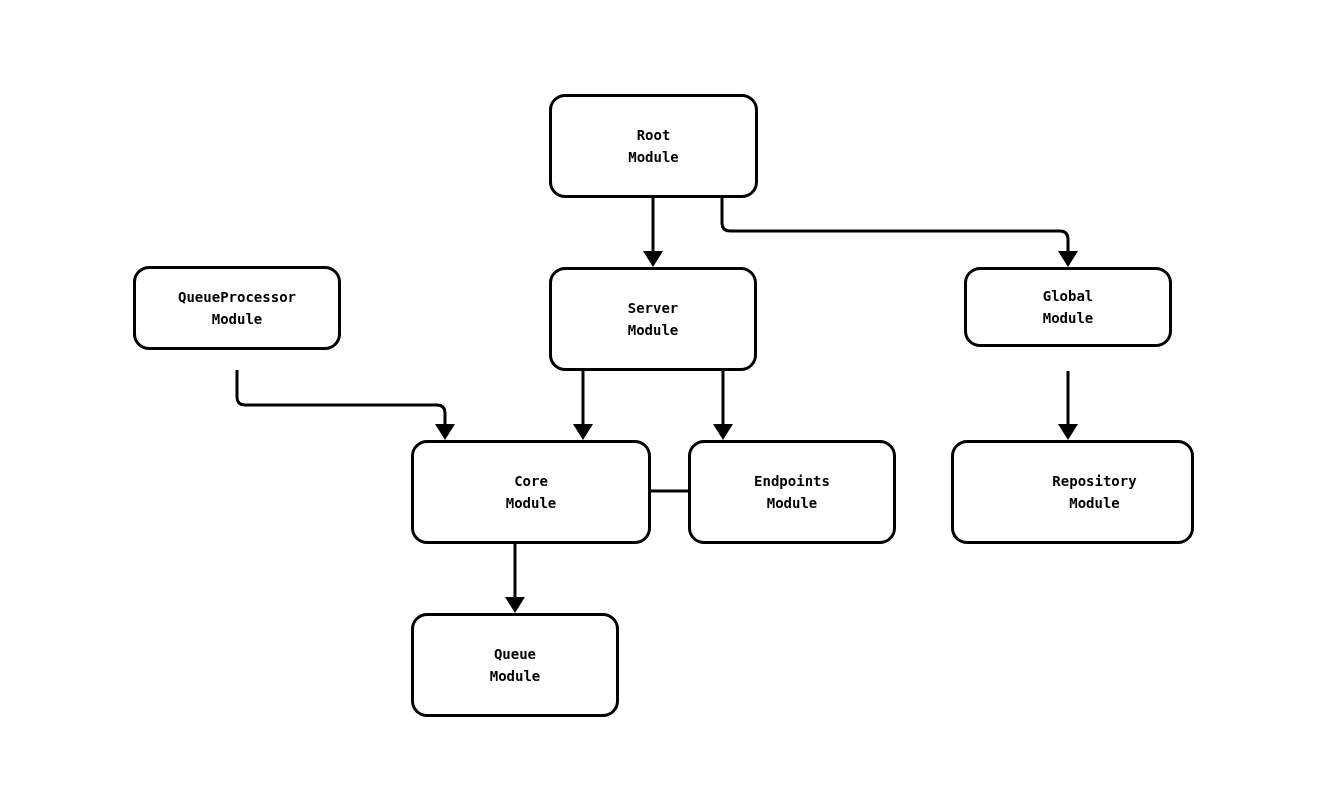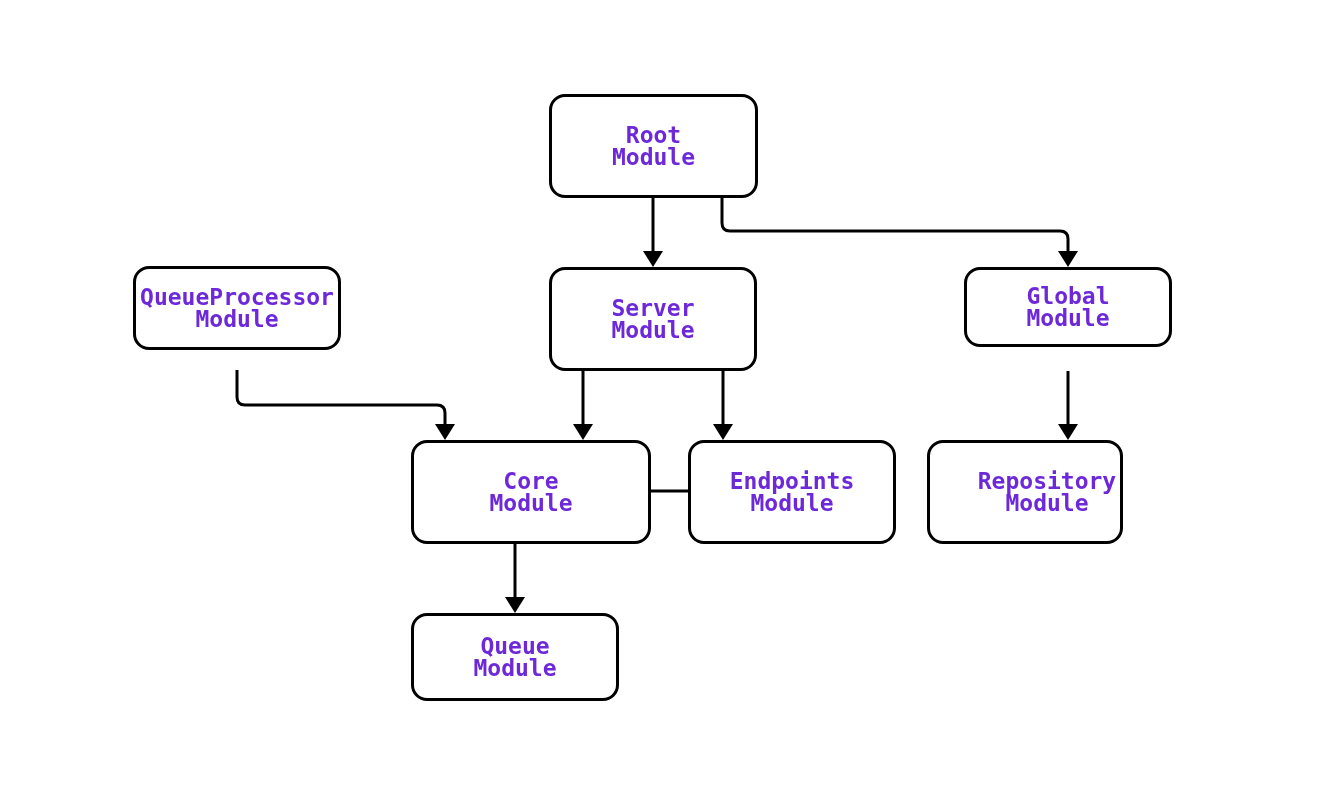--- a/index.html
+++ b/index.html
@@ -30,23 +30,23 @@
     border: 3px solid #000000;
     border-radius: 16px;
     display: flex;
     align-items: center;
     justify-content: center;
     text-align: center;
   }
   .node-label {
     font-family: "DejaVu Sans Mono", monospace;
     font-weight: 700;
-    font-size: 23px;
+    font-size: 14px;
     line-height: 22px;
-    color: #6d28d9;
+    color: #000000;
     white-space: pre-line;
   }
 </style>
 </head>
 <body>
 
 <div class="canvas" style="background: rgb(255, 255, 255);">
   <svg class="edges-layer" viewBox="0 0 1337 809" xmlns="http://www.w3.org/2000/svg">
       <path d="M 653 198 L 653 253" fill="none" stroke="#000000" stroke-width="3"></path>
       <polygon points="653,267 643,251 663,251" fill="#000000"></polygon>
@@ -83,22 +83,22 @@
 Module</span>
       </div>
       <div class="node" style="left: 411px; top: 440px; width: 240px; height: 104px; background: rgb(255, 255, 255); border-color: rgb(0, 0, 0); border-width: 3px; border-radius: 16px;">
         <span class="node-label">Core
 Module</span>
       </div>
       <div class="node" style="left: 688px; top: 440px; width: 208px; height: 104px; background: rgb(255, 255, 255); border-color: rgb(0, 0, 0); border-width: 3px; border-radius: 16px;">
         <span class="node-label">Endpoints
 Module</span>
       </div>
-      <div class="node" style="left: 927px; top: 440px; width: 196px; height: 104px; background: rgb(255, 255, 255); border-color: rgb(0, 0, 0); border-width: 3px; border-radius: 16px; padding-left: 44px;">
+      <div class="node" style="left: 951px; top: 440px; width: 243px; height: 104px; background: rgb(255, 255, 255); border-color: rgb(0, 0, 0); border-width: 3px; border-radius: 16px; padding-left: 44px;">
         <span class="node-label">Repository
 Module</span>
       </div>
-      <div class="node" style="left: 411px; top: 613px; width: 208px; height: 88px; background: rgb(255, 255, 255); border-color: rgb(0, 0, 0); border-width: 3px; border-radius: 16px;">
+      <div class="node" style="left: 411px; top: 613px; width: 208px; height: 104px; background: rgb(255, 255, 255); border-color: rgb(0, 0, 0); border-width: 3px; border-radius: 16px;">
         <span class="node-label">Queue
 Module</span>
       </div>
     </div>
 </div>
 
 </body></html>

